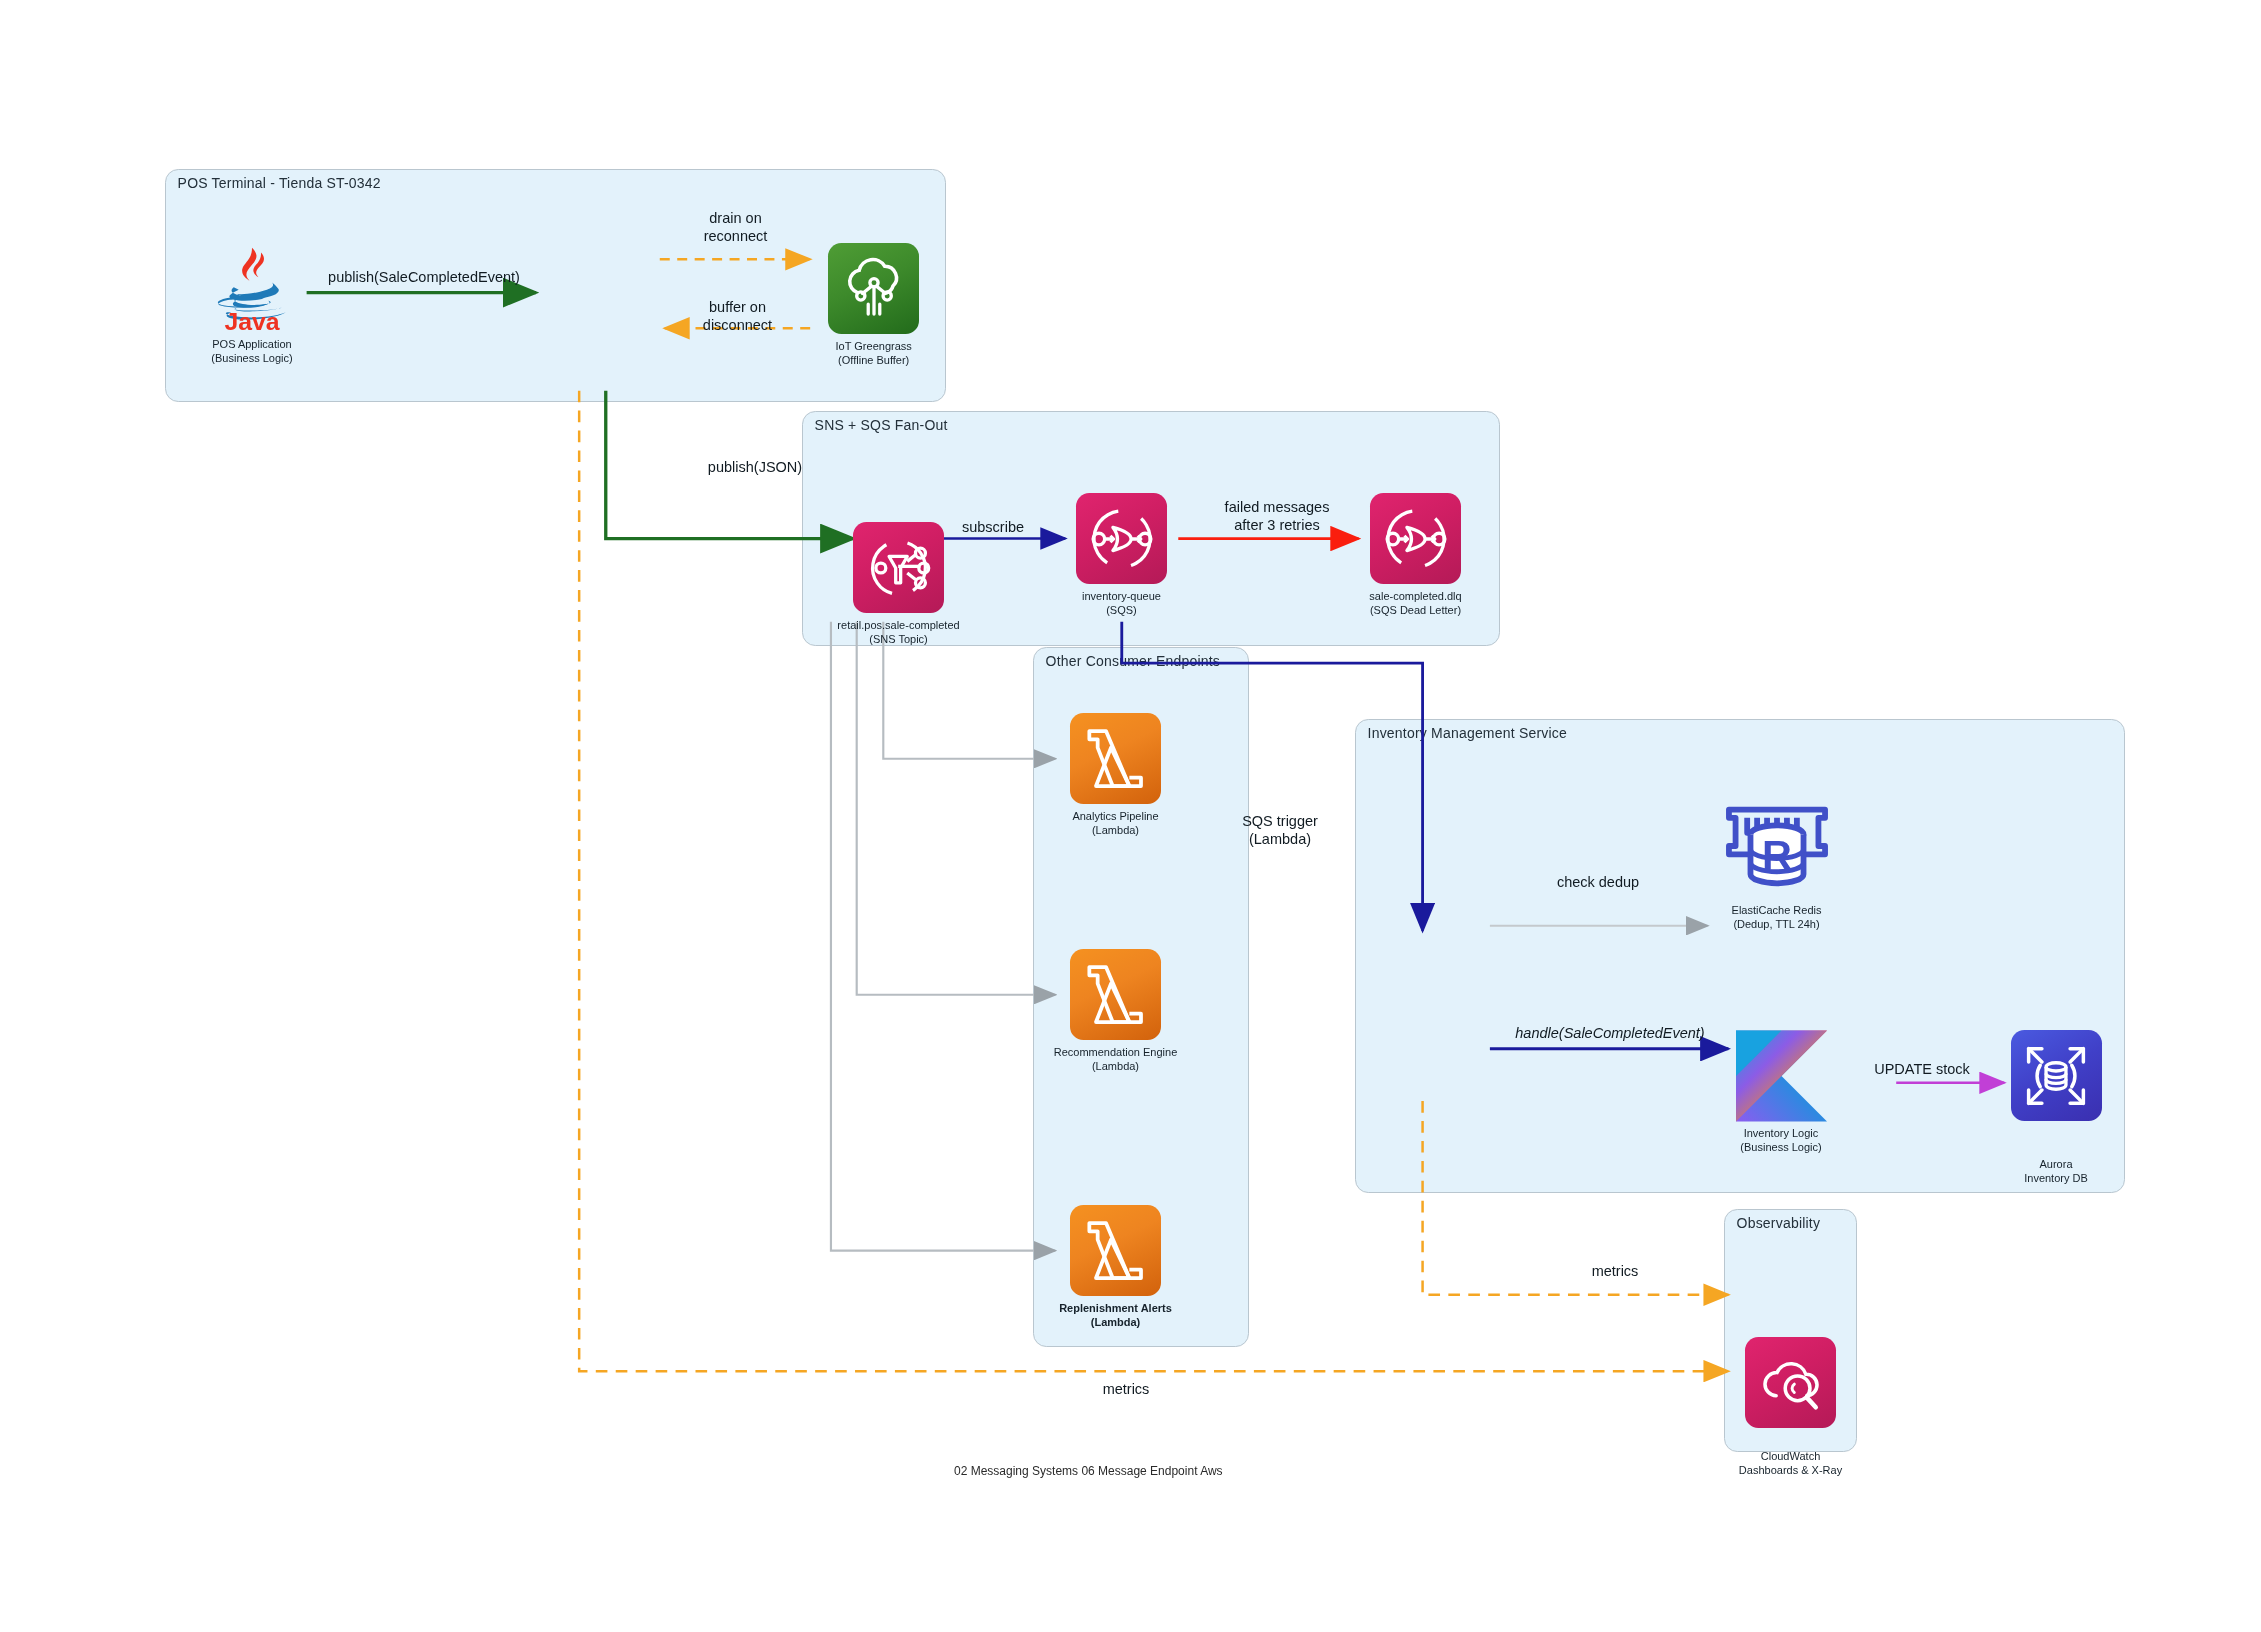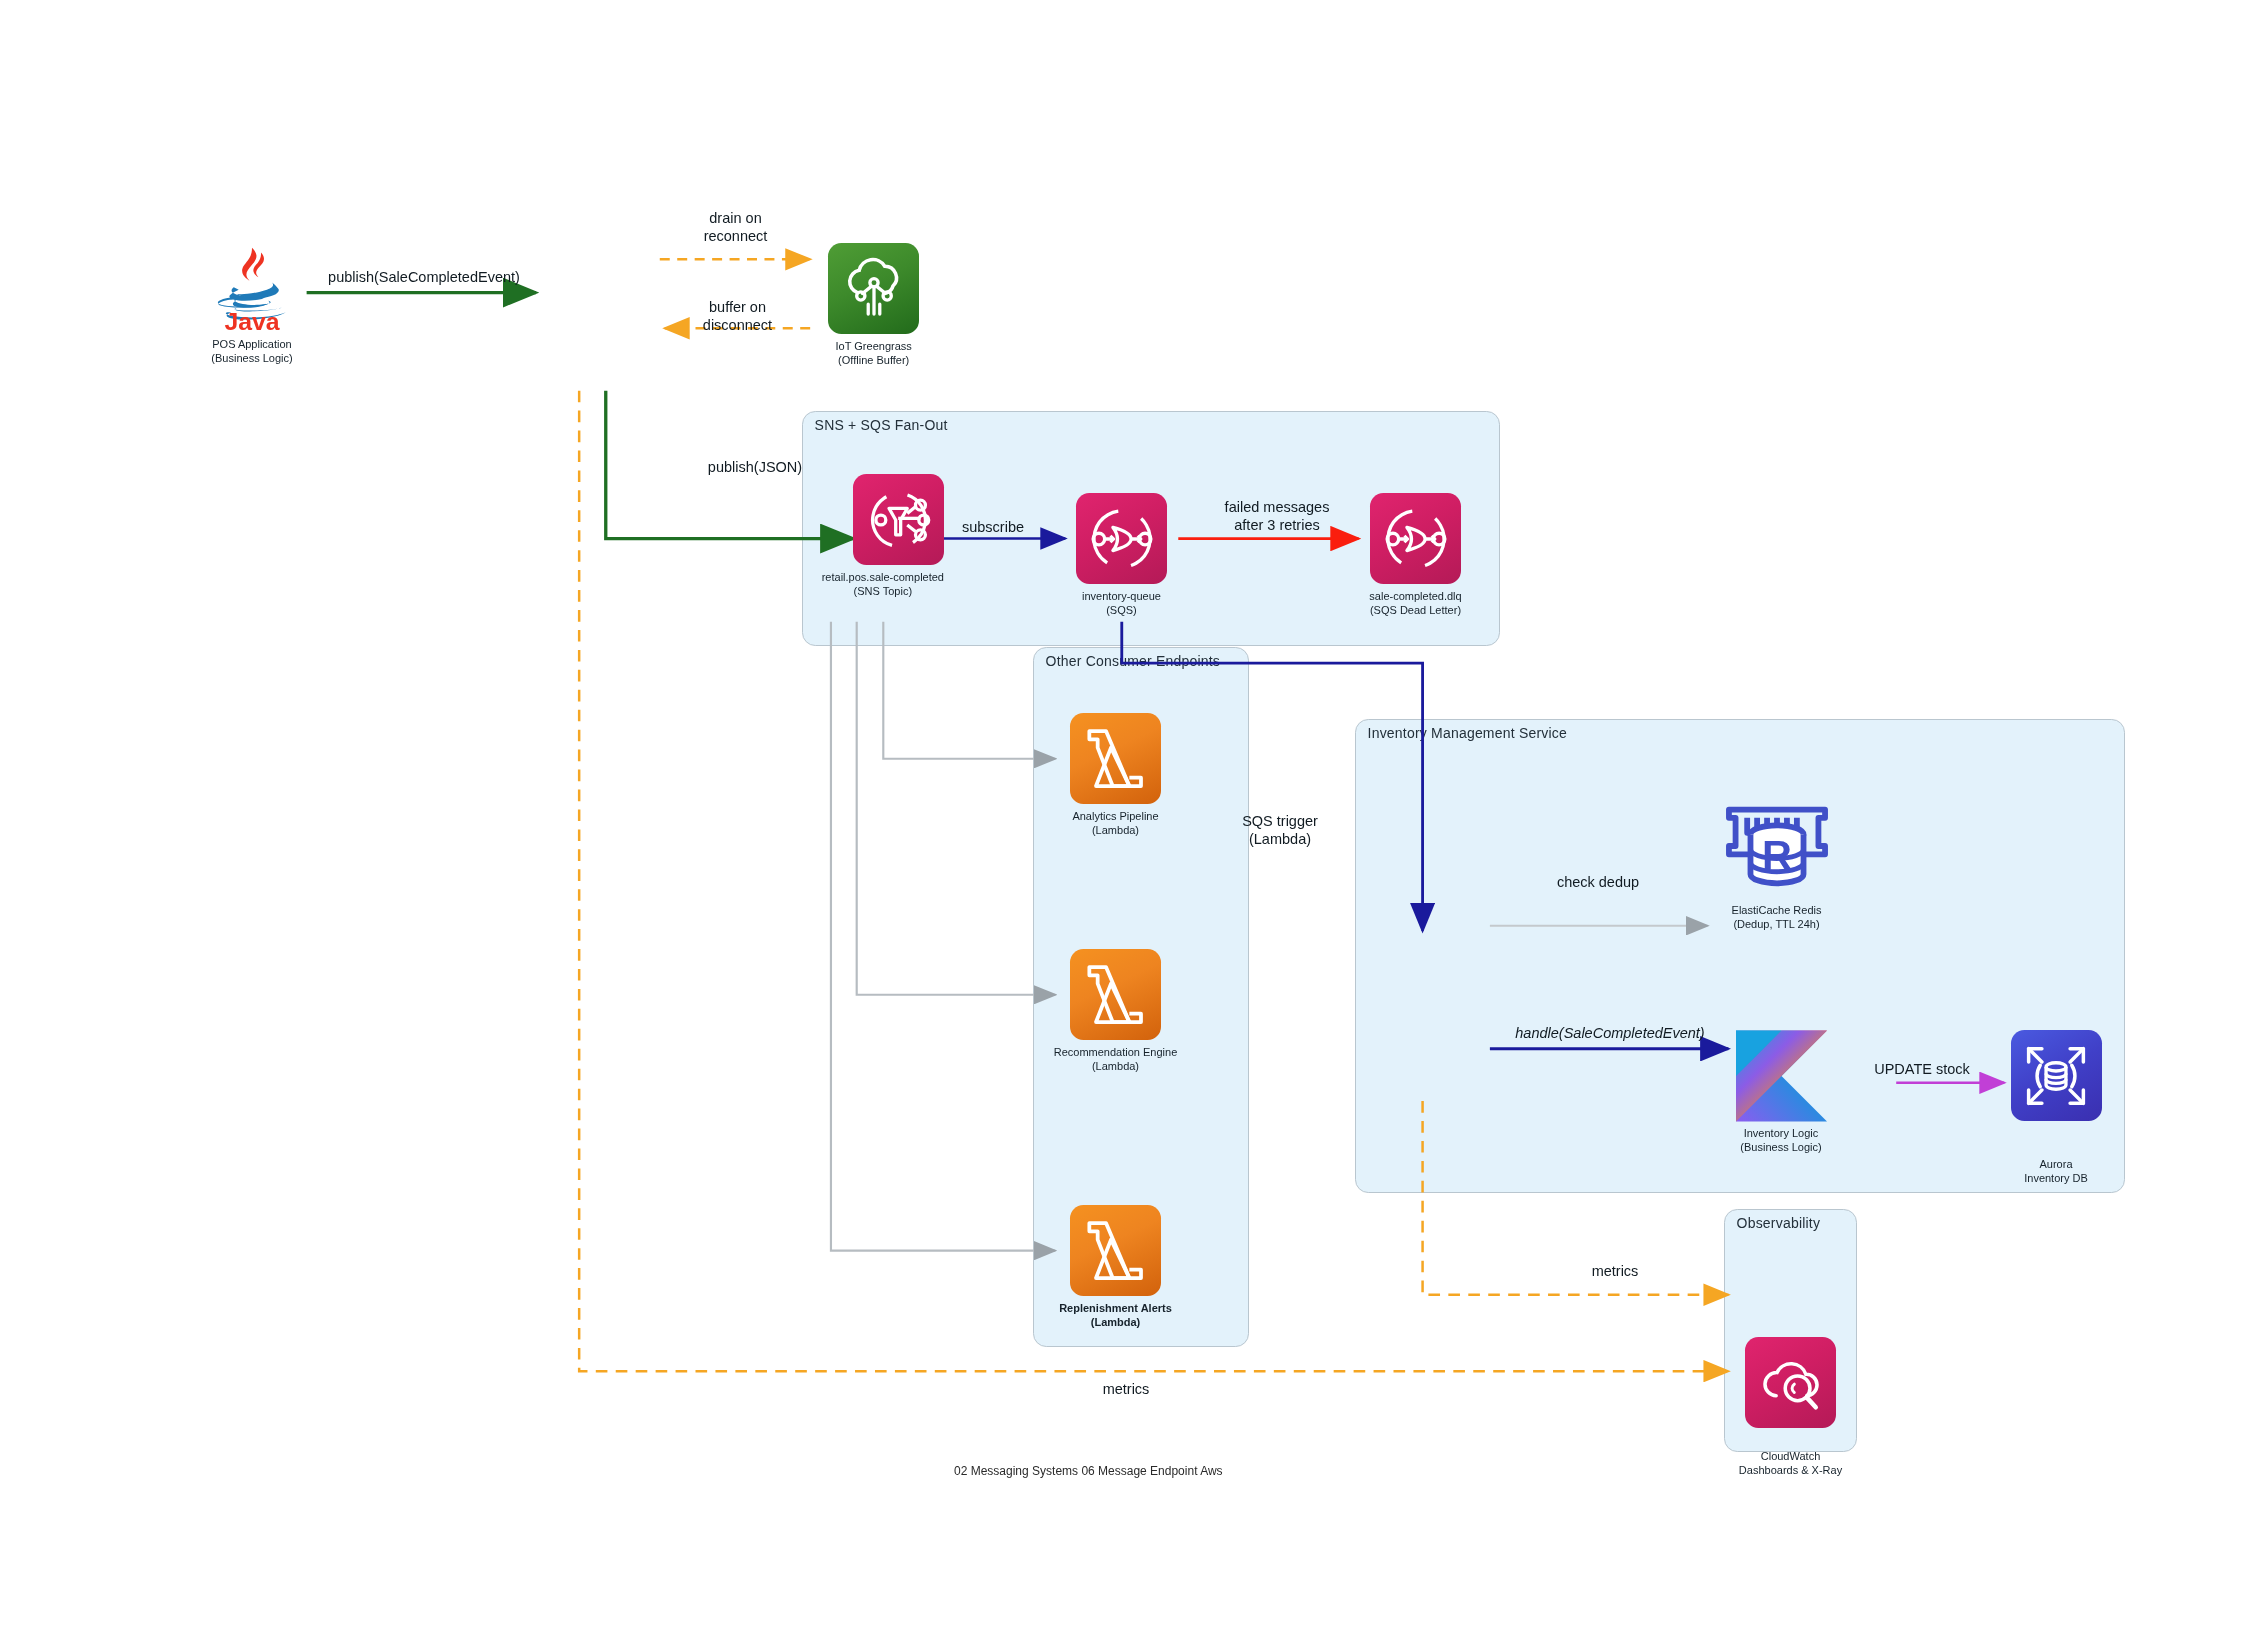--- a/index.html
+++ b/index.html
@@ -22,20 +22,23 @@
   .tile.plain{background:transparent;}
 
   .edge-label{position:absolute;font-size:14.5px;color:#111b22;text-align:center;line-height:1.25;white-space:nowrap;}
   .footer-title{position:absolute;font-size:12px;color:#2a2a2a;white-space:nowrap;}
 </style>
 </head>
 <body>
 
 <div id="stage">
 
+  <div class="group" style="left:165px;top:169px;width:781px;height:233px;">
+    <div class="group-title">POS Terminal - Tienda ST-0342</div>
+  </div>
 
   <div class="group" style="left:802px;top:411px;width:698px;height:235px;">
     <div class="group-title">SNS + SQS Fan-Out</div>
   </div>
 
   <div class="group" style="left:1033px;top:647px;width:216px;height:700px;">
     <div class="group-title">Other Consumer Endpoints</div>
   </div>
 
   <div class="group" style="left:1355px;top:719px;width:770px;height:474px;">
@@ -127,21 +130,21 @@
         <circle cx="56" cy="48" r="5" fill="none" stroke="#fff" stroke-width="4"></circle>
         <path d="M40 37 V70 M36 37 L26 45 M44 37 L54 45 M33 58 V70 M47 58 V70" stroke="#fff" stroke-width="4" fill="none" stroke-linecap="round"></path>
       </svg>
     </div>
     <div class="caption">
       <div>IoT Greengrass</div>
       <div>(Offline Buffer)</div>
     </div>
   </div>
 
-  <div class="node" style="left:853px;top:474px;width:91px;align-items:flex-end;">
+  <div class="node" style="left:853px;top:522px;width:91px;">
     <div class="tile sns">
       <svg width="66" height="66" viewBox="0 0 80 80">
         <path d="M40 8 a32 32 0 1 0 0 64 a32 32 0 0 0 0 -64" fill="none" stroke="#fff" stroke-width="4" stroke-dasharray="72 26" transform="rotate(-35 40 40)"></path>
         <path d="M28 26 h22 l-8 14 v18 h-6 V40 z" fill="none" stroke="#fff" stroke-width="4" stroke-linejoin="round"></path>
         <path d="M39 38 H66" stroke="#fff" stroke-width="4"></path>
         <circle cx="18" cy="40" r="6" fill="none" stroke="#fff" stroke-width="4"></circle>
         <circle cx="66" cy="22" r="6" fill="none" stroke="#fff" stroke-width="4"></circle>
         <circle cx="70" cy="40" r="6" fill="none" stroke="#fff" stroke-width="4"></circle>
         <circle cx="66" cy="58" r="6" fill="none" stroke="#fff" stroke-width="4"></circle>
         <path d="M50 32 L60 24 M50 46 L60 54" stroke="#fff" stroke-width="4"></path>

